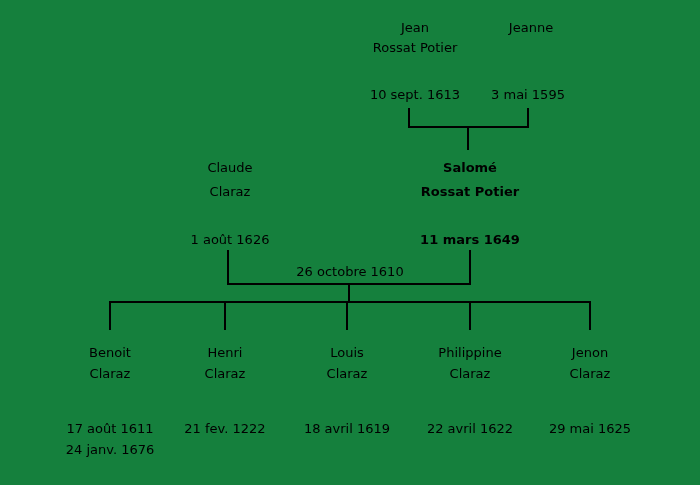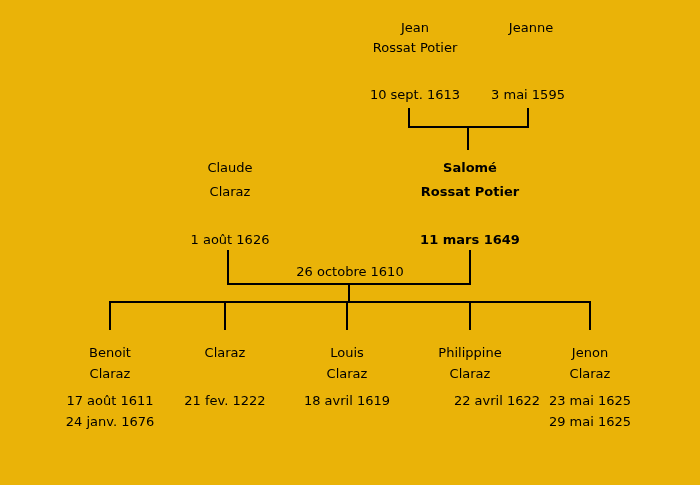--- a/index.html
+++ b/index.html
@@ -1,33 +1,33 @@
 <!DOCTYPE html>
 <html><head>
 <meta charset="utf-8">
 <style>
   html, body { margin: 0; padding: 0; }
   .canvas {
     position: relative;
     width: 700px;
     height: 485px;
-    background: #eab308;
+    background: #15803d;
     font-family: "DejaVu Sans", sans-serif;
     color: #000;
     overflow: hidden;
   }
   .txt {
     position: absolute;
     text-align: center;
     font-size: 13px;
     line-height: 20px;
   }
   .name2 { line-height: 24px; }
   .childname { line-height: 21px; }
-  .dates { line-height: 21px; }
+  .dates { line-height: 21px; margin-top: 28px; }
   .single { line-height: 16px; }
   .bold { font-weight: bold; }
   .line { position: absolute; background: #000; }
 </style>
 </head>
 <body>
 
 <div class="canvas">
 
   <div class="txt" style="left:350px; top:18px; width:130px;">
@@ -74,47 +74,47 @@
   <div class="txt childname" style="left:40px; top:342px; width:140px;">
     <div>Benoit</div>
     <div>Claraz</div>
   </div>
   <div class="txt dates" style="left:40px; top:390px; width:140px;">
     <div>17 août 1611</div>
     <div>24 janv. 1676</div>
   </div>
 
   <div class="txt childname" style="left:155px; top:342px; width:140px;">
+    <div>Henri</div>
     <div>Claraz</div>
   </div>
   <div class="txt dates" style="left:155px; top:390px; width:140px;">
     <div>21 fev. 1222</div>
     <div></div>
   </div>
 
   <div class="txt childname" style="left:277px; top:342px; width:140px;">
     <div>Louis</div>
     <div>Claraz</div>
   </div>
   <div class="txt dates" style="left:277px; top:390px; width:140px;">
     <div>18 avril 1619</div>
     <div></div>
   </div>
 
   <div class="txt childname" style="left:400px; top:342px; width:140px;">
     <div>Philippine</div>
     <div>Claraz</div>
   </div>
-  <div class="txt dates" style="left:400px; top:390px; width:140px;text-align:right;">
+  <div class="txt dates" style="left:400px; top:390px; width:140px;">
     <div>22 avril 1622</div>
     <div></div>
   </div>
 
   <div class="txt childname" style="left:520px; top:342px; width:140px;text-align:center;">
     <div>Jenon</div>
     <div>Claraz</div>
   </div>
   <div class="txt dates" style="left:520px; top:390px; width:140px;">
-    <div>23 mai 1625</div>
     <div>29 mai 1625</div>
   </div>
 
 </div>
 
 </body></html>

